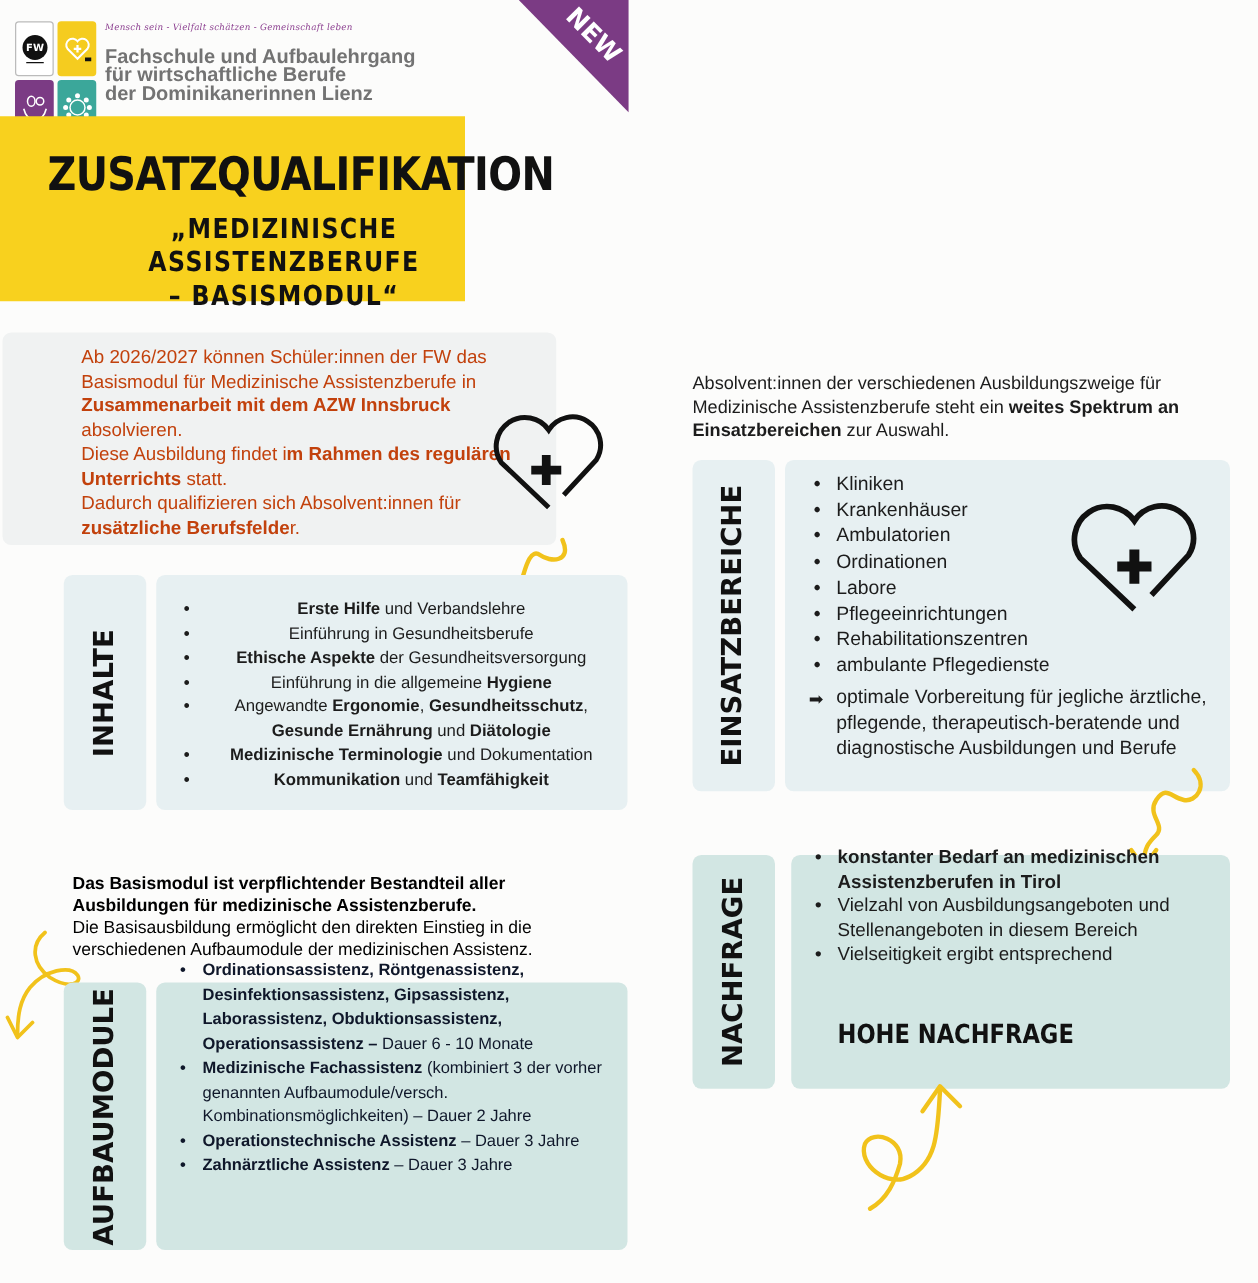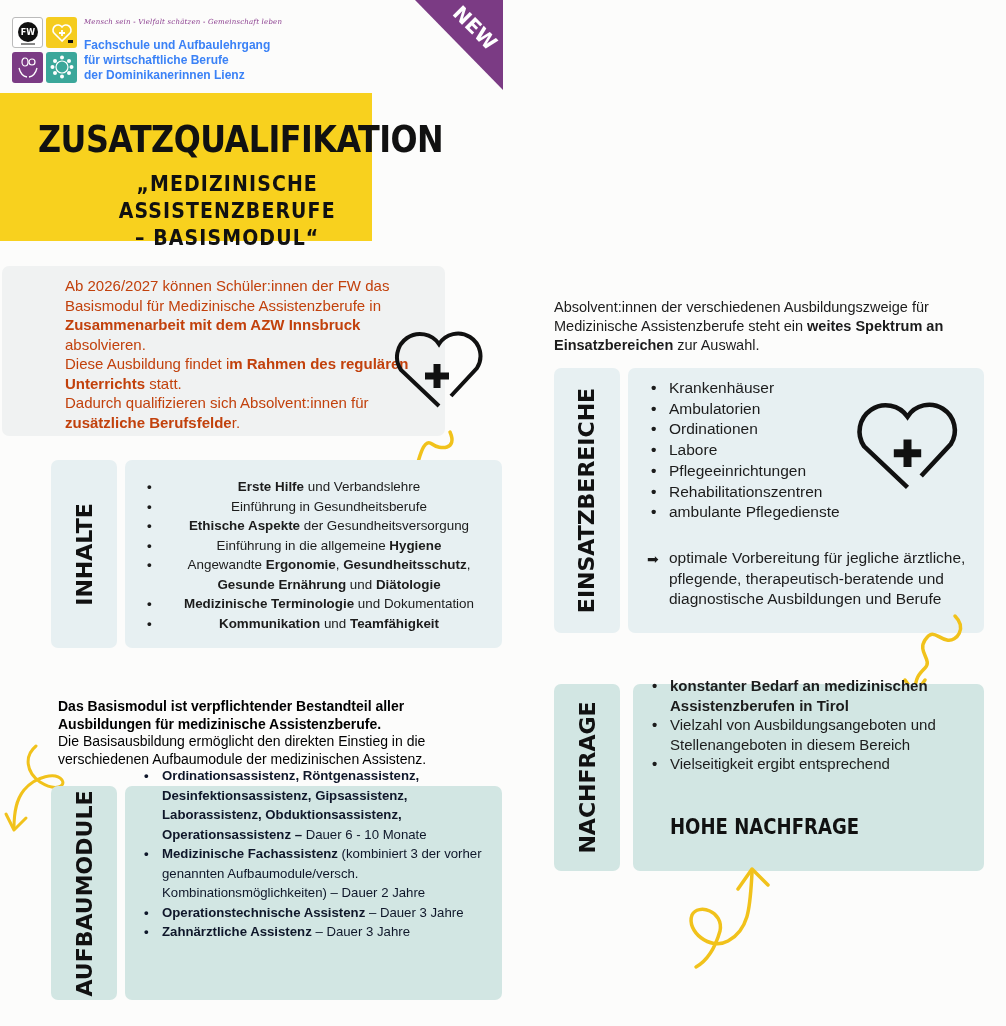--- a/index.html
+++ b/index.html
@@ -8,28 +8,28 @@
       background: #fcfcfb;
       font-family: "Liberation Sans", sans-serif;
       color: #1a1a1a;
       position: relative;
       overflow: hidden;
     }
     .abs { position: absolute; }
 
     
     .logo-grid { left: 12px; top: 17px; width: 66px; height: 66px; display: grid; grid-template-columns: 31px 31px; grid-gap: 3px; }
-    .tile { width: 31px; height: 31px; border-radius: 3px; display: flex; align-items: center; justify-content: center; }
+    .tile { width: 31px; height: 44px; border-radius: 3px; display: flex; align-items: center; justify-content: center; }
     .tile svg { width: 26px; height: 26px; }
     .tile-1 { background: #fff; border: 1px solid #bbb; }
     .tile-2 { background: #f5cc1f; }
     .tile-3 { background: #7b3b84; }
     .tile-4 { background: #3ba79a; }
     .motto { left: 84px; top: 18px; font-family: "DejaVu Serif", serif; font-style: italic; font-size: 7px; color: #8b3e8f; letter-spacing: 0.2px; }
-    .school-name { left: 84px; top: 38px; font-size: 12px; font-weight: bold; line-height: 15px; color: #3b82f6; }
+    .school-name { left: 84px; top: 38px; font-size: 16px; font-weight: bold; line-height: 15px; color: #737373; }
 
     
     .ribbon { left: 415px; top: 0; width: 88px; height: 90px; }
 
     
     .title-bg { left: 0; top: 93px; width: 372px; height: 148px; background: #f8d11e; }
     .title-main { left: 38px; top: 118px; width: 440px; font-family: "DejaVu Sans", sans-serif; font-weight: bold; font-size: 37px; letter-spacing: -0.6px; line-height: 44px; color: #111; transform: scaleX(0.86); transform-origin: left top; white-space: nowrap; }
     .title-sub { left: 38px; top: 170px; width: 440px; font-family: "DejaVu Sans", sans-serif; font-weight: bold; font-size: 22px; letter-spacing: 1.3px; line-height: 27px; color: #111; text-align: center; transform: scaleX(0.86); transform-origin: left top; }
 
     
@@ -178,20 +178,21 @@
 
 <div class="abs absol-text">
   <span>Absolvent:innen der verschiedenen Ausbildungszweige für Medizinische Assistenzberufe steht ein </span><b>weites Spektrum an Einsatzbereichen</b><span> zur Auswahl.</span>
 </div>
 
 <div class="abs label-card light" style="left:554px;top:368px;width:66px;height:265px;">
   <span>EINSATZBEREICHE</span>
 </div>
 <div class="abs body-card light" style="left:628px;top:368px;width:356px;height:265px;"></div>
 <ul class="abs bul einsatz-list">
+  <li>Kliniken</li>
   <li>Krankenhäuser</li>
   <li>Ambulatorien</li>
   <li>Ordinationen</li>
   <li>Labore</li>
   <li>Pflegeeinrichtungen</li>
   <li>Rehabilitationszentren</li>
   <li>ambulante Pflegedienste</li>
 </ul>
 <div class="abs einsatz-arrow">
   <span class="arr">➡</span>

